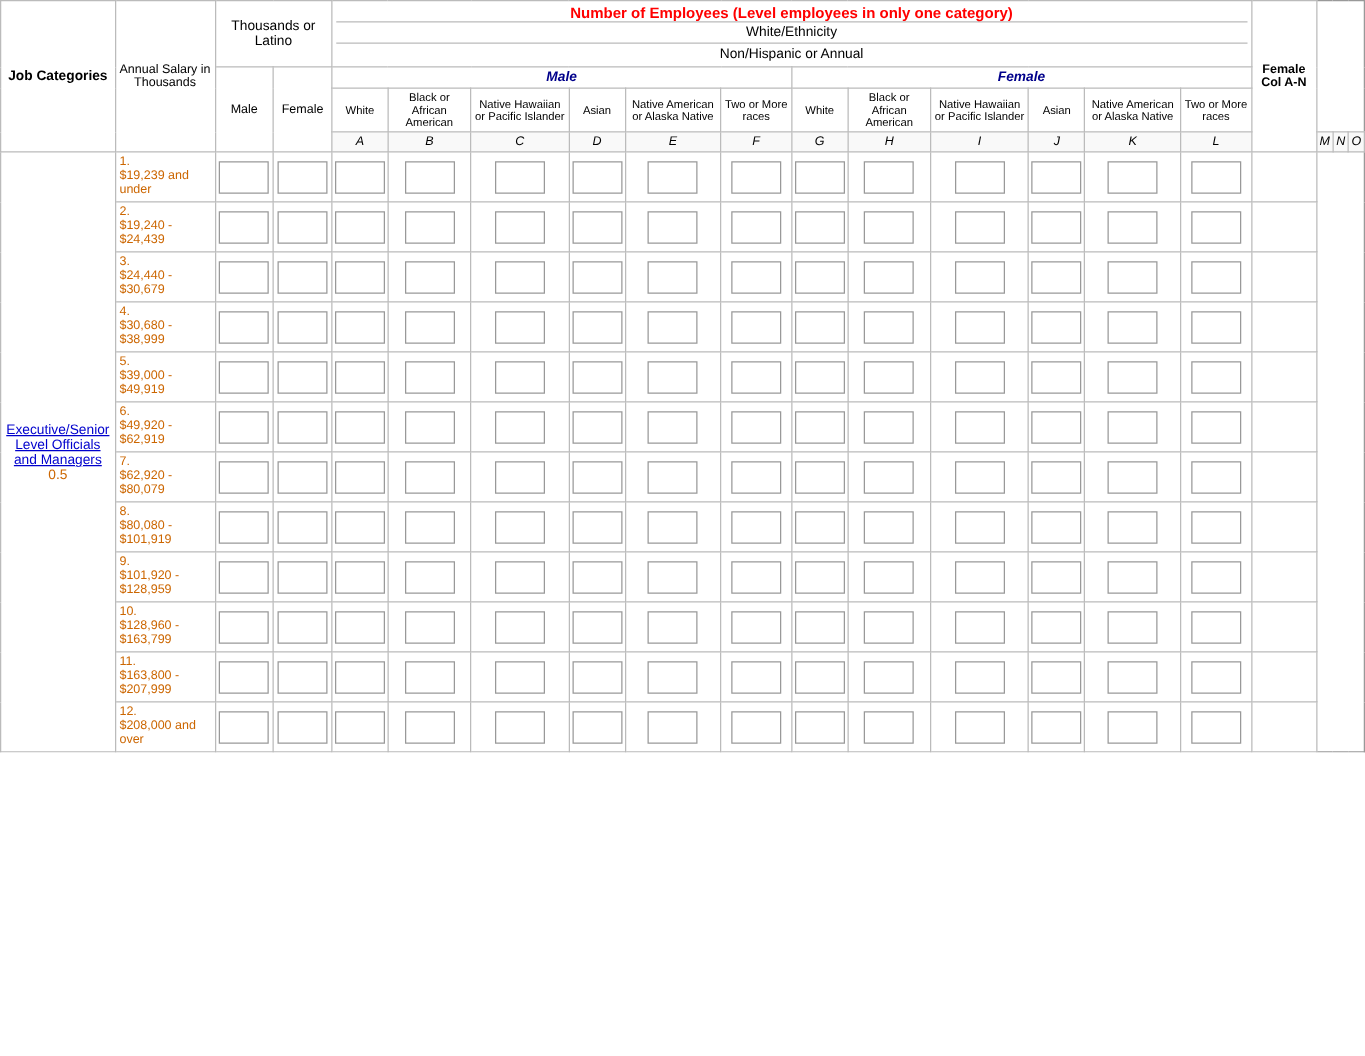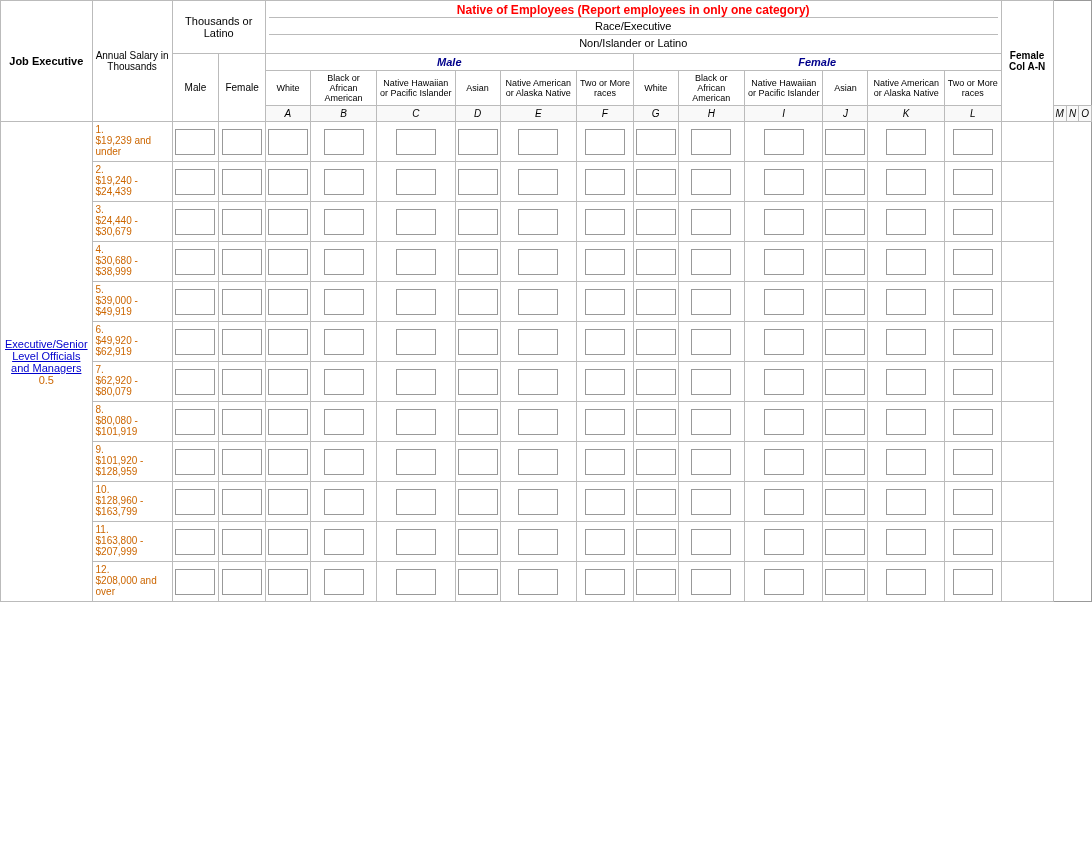--- a/index.html
+++ b/index.html
@@ -41,32 +41,32 @@
     }
   </style>
 </head>
 <body>
 
 <table class="main-table">
 
   <thead>
     <tr>
       <td rowspan="6" style="width:80px; border:1px solid #bbb; vertical-align:middle; text-align:center;">
-        <span style="font-size:11px; font-weight:bold;">Job Executive</span>
+        <span style="font-size:11px; font-weight:bold;">Job Categories</span>
       </td>
       <td rowspan="6" style="width:80px; border:1px solid #bbb; vertical-align:middle; text-align:center; font-size:10px;">
         <span>Annual Salary in Thousands</span>
       </td>
       <td colspan="2" style="width:100px; border:1px solid #bbb; vertical-align:middle; text-align:center; font-size:11px;">
         <span>Thousands or Latino</span>
       </td>
       <td colspan="12" style="border:1px solid #bbb;">
-        <div class="header-title">Native of Employees (Report employees in only one category)</div>
-        <div style="text-align:center; font-size:11px; border-bottom:1px solid #bbb; padding:2px;">Race/Executive</div>
-        <div style="text-align:center; font-size:11px; padding:2px;">Non/Islander or Latino</div>
+        <div class="header-title">Number of Employees (Level employees in only one category)</div>
+        <div style="text-align:center; font-size:11px; border-bottom:1px solid #bbb; padding:2px;">White/Ethnicity</div>
+        <div style="text-align:center; font-size:11px; padding:2px;">Non/Hispanic or Annual</div>
       </td>
       <td rowspan="6" style="width:50px; border:1px solid #bbb; vertical-align:middle; text-align:center; font-size:10px; font-weight:bold;">
         <span>Female Col A-N</span>
       </td>
     </tr>
 
     <tr>
       <td rowspan="4" style="border:1px solid #bbb; text-align:center; vertical-align:middle; font-size:10px;">Male</td>
       <td rowspan="4" style="border:1px solid #bbb; text-align:center; vertical-align:middle; font-size:10px;">Female</td>
       <td colspan="6" style="border:1px solid #bbb; text-align:center; font-style:italic; font-weight:bold; color:#00008B; font-size:11px; padding:2px;">

